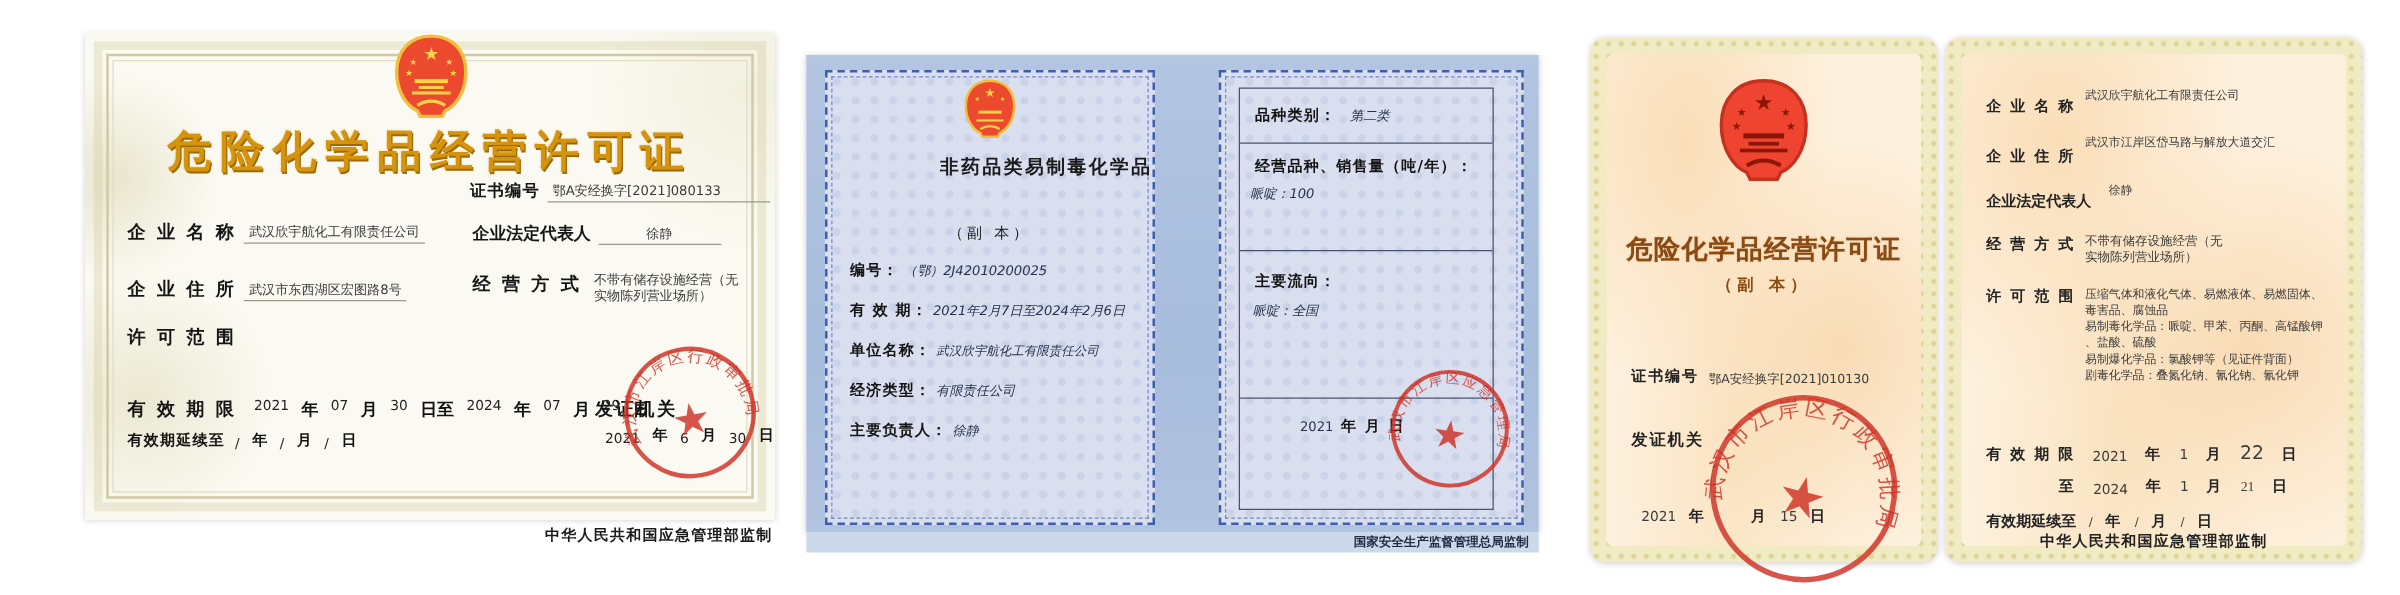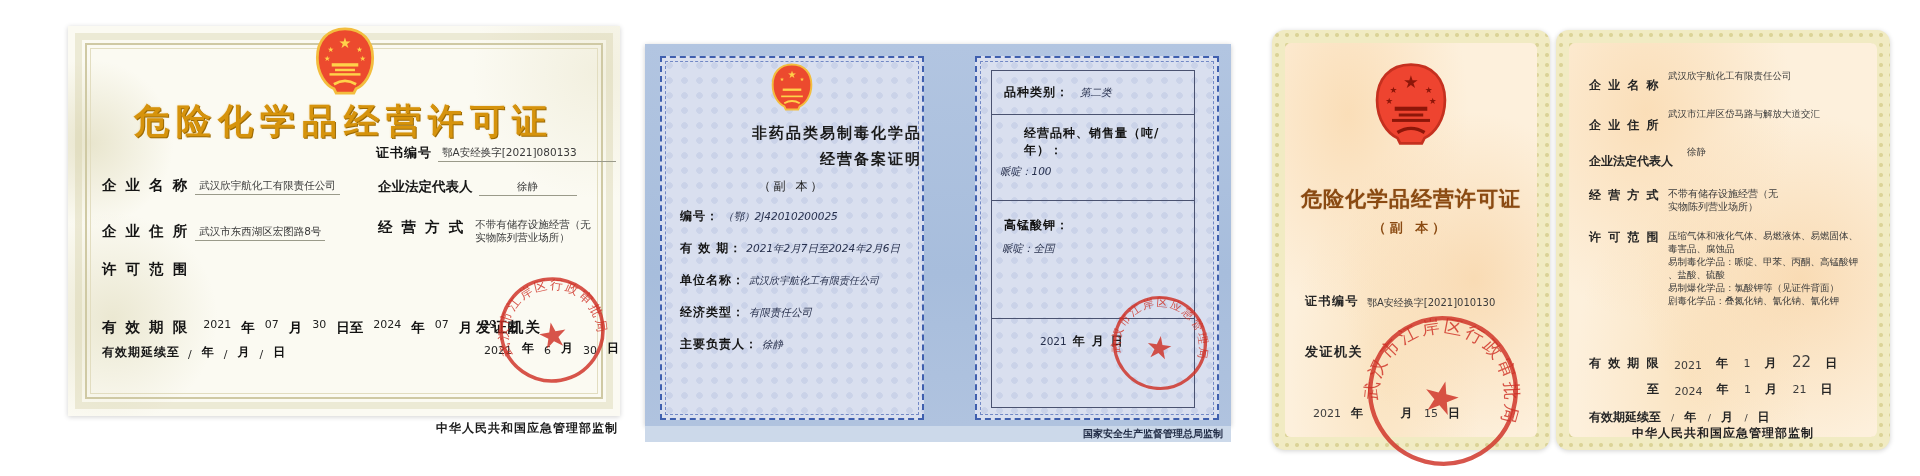--- a/index.html
+++ b/index.html
@@ -208,21 +208,20 @@
         <path d="M28 2 C44 2 53 13 53 28 C53 43 45 53 38 56 L36 60 L20 60 L18 56 C11 53 3 43 3 28 C3 13 12 2 28 2 Z" fill="#ec4a2e" stroke="#f3bd3e" stroke-width="2.5"></path>
         <text x="28" y="19" font-size="13" fill="#ffd24a" text-anchor="middle">★</text>
         <text x="15" y="23" font-size="6.5" fill="#ffd24a" text-anchor="middle">★</text>
         <text x="41" y="23" font-size="6.5" fill="#ffd24a" text-anchor="middle">★</text>
         <rect x="16" y="33" width="24" height="3" fill="#ffd24a"></rect>
         <rect x="14" y="42" width="28" height="2.2" fill="#ffd24a"></rect>
         <path d="M18 52 Q28 46 38 52" stroke="#ffd24a" stroke-width="2.4" fill="none"></path>
       </svg>
     </div>
     <div class="c2title" style="top:66px;">非药品类易制毒化学品</div>
-    <div class="c2title" style="top:92px;">经营备案证明</div>
     <div class="c2sub" style="top:120px;">（副 本）</div>
 
     <div class="c2row" style="top:150px;text-align:center;">
       <span class="c2lbl">编号：</span>
       <span class="c2val">（鄂）2J42010200025</span>
     </div>
     <div class="c2row" style="top:182px;justify-content:flex-end;">
       <span class="c2lbl">有 效 期：</span>
       <span class="c2val">2021年2月7日至2024年2月6日</span>
     </div>
@@ -240,25 +239,25 @@
     </div>
   </div>
 
   <div class="c2panel c2pr">
     <div class="c2box">
       <div class="c2cell" style="height:44px;">
         <span class="c2lbl">品种类别：</span>
         <span class="c2val" style="margin-left:6px;">第二类</span>
       </div>
       <div class="c2cell" style="height:86px;">
-        <div class="c2lbl" style="white-space:normal;margin-left:20px;">经营品种、销售量（吨/年）：</div>
+        <div class="c2lbl" style="white-space:normal;">经营品种、销售量（吨/年）：</div>
         <div class="c2val" style="margin:6px 0 0 -4px;">哌啶：100</div>
       </div>
       <div class="c2cell" style="height:118px;">
-        <div class="c2lbl" style="padding-top:6px;">高锰酸钾：</div>
+        <div class="c2lbl" style="padding-top:6px;">主要流向：</div>
         <div class="c2val" style="margin:8px 0 0 -2px;">哌啶：全国</div>
       </div>
       <div class="c2cell" style="height:86px;position:relative;">
         <div style="margin:4px 0 0 36px;display:flex;align-items:baseline;gap:6px;">
           <span class="c2val" style="font-style:normal;">2021</span>
           <span class="c2lbl">年</span>
           <span class="c2lbl">月</span>
           <span class="c2lbl">日</span>
         </div>
         <div class="abs seal" style="right:-16px;top:-26px;transform:rotate(8deg);">
@@ -372,21 +371,21 @@
       <span class="c3lbl">月</span>
       <span class="c3val" style="font-size:15px;">22</span>
       <span class="c3lbl">日</span>
     </div>
     <div class="c3row" style="left:78px;top:338px;align-items:baseline;gap:14px;">
       <span class="c3lbl">至</span>
       <span class="c3val" style="font-size:11px;position:relative;top:2px;">2024</span>
       <span class="c3lbl">年</span>
       <span class="c3val" style="font-size:11px;">1</span>
       <span class="c3lbl">月</span>
-      <span class="c3val" style="font-size:11px;">21</span>
+      <span class="c3val" style="font-size:11px;font-family:Liberation Serif, serif;">21</span>
       <span class="c3lbl">日</span>
     </div>
     <div class="c3row" style="left:20px;top:366px;align-items:baseline;gap:10px;">
       <span class="c3lbl" style="letter-spacing:0;">有效期延续至</span>
       <span class="c3val">/</span>
       <span class="c3lbl">年</span>
       <span class="c3val">/</span>
       <span class="c3lbl">月</span>
       <span class="c3val">/</span>
       <span class="c3lbl">日</span>

